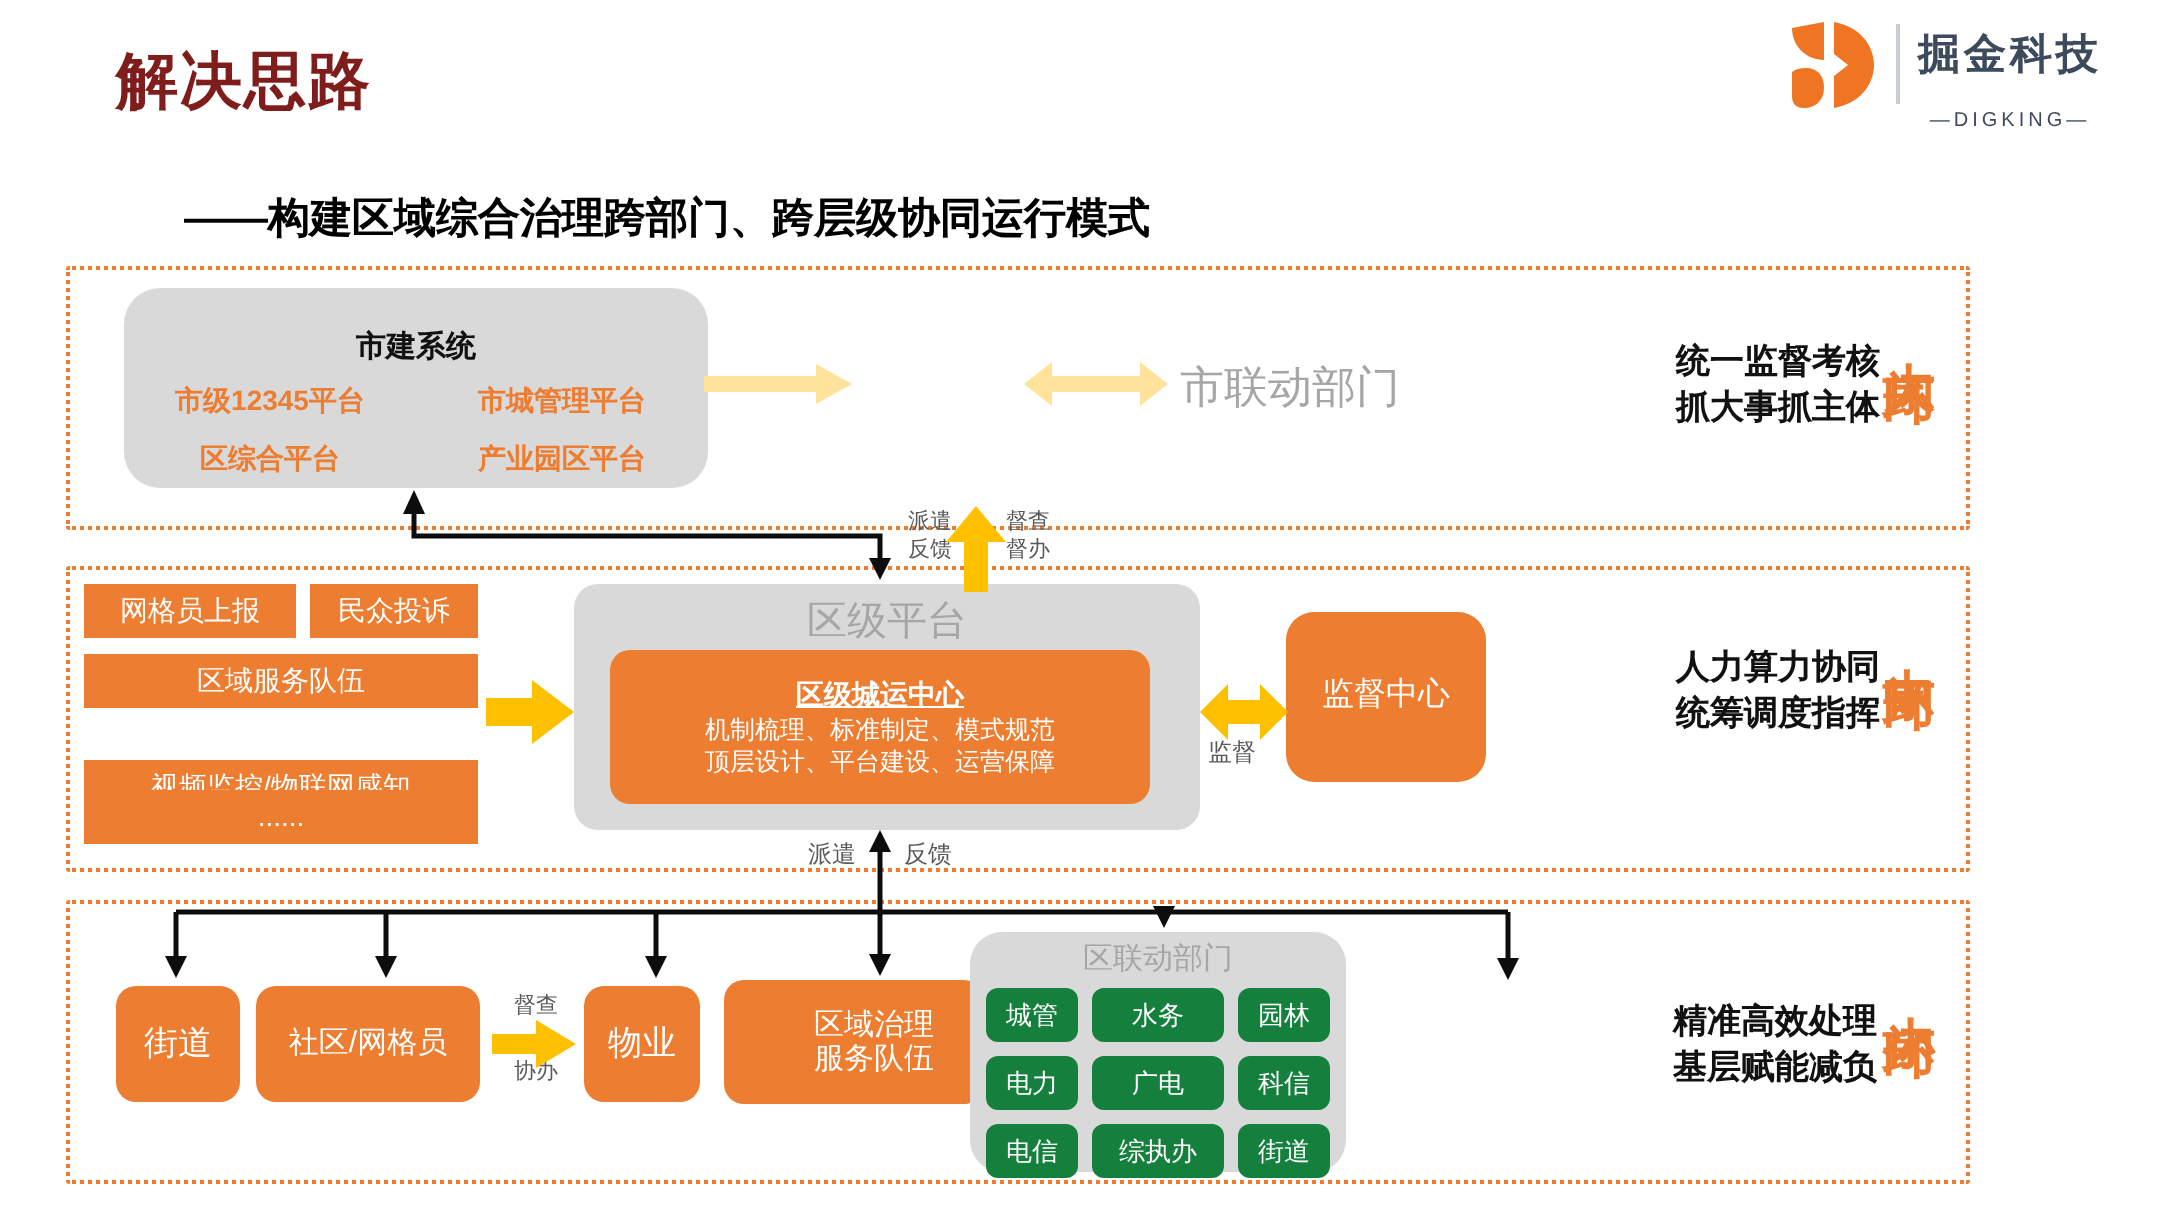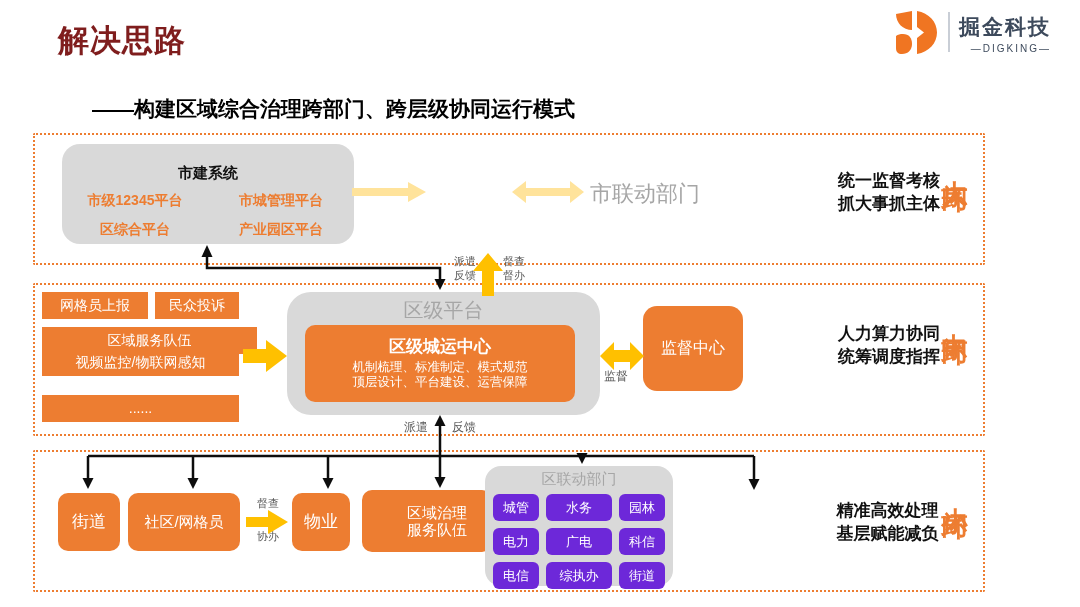--- a/index.html
+++ b/index.html
@@ -2,35 +2,35 @@
 <html><head>
 <meta charset="utf-8">
 <style>
   html,body{margin:0;padding:0;background:#fff;}
   body{font-family:"Liberation Sans",sans-serif;}
   #canvas{position:relative;width:1080px;height:607px;background:#fff;overflow:hidden;}
   .abs{position:absolute;}
   .page-title{left:58px;top:20px;font-size:31px;font-weight:bold;color:#7f1d1d;letter-spacing:1px;}
   .subtitle{left:92px;top:95px;font-size:21px;font-weight:bold;color:#000000;}
   .logo-name{font-size:21px;font-weight:bold;color:#3d4a5c;letter-spacing:2px;}
-  .logo-sub{font-size:10px;color:#3d4a5c;letter-spacing:2px;text-align:right;margin-top:2px;}
+  .logo-sub{font-size:10px;color:#3d4a5c;letter-spacing:2px;text-align:center;margin-top:14px;}
   .dashed{border:2px dotted #ED7D31;border-radius:2px;}
   .gbox{background:#D9D9D9;}
   .obox{background:#ED7D31;color:#fff;display:flex;align-items:center;justify-content:center;text-align:center;line-height:1.15;}
   .graytext{color:#A6A6A6;}
   .note{font-weight:bold;color:#111;font-size:17px;line-height:1.35;text-align:center;white-space:nowrap;}
   .loop-label{writing-mode:vertical-rl;color:#ED7D31;font-weight:bold;font-size:26px;letter-spacing:4px;line-height:1;}
   .conn-label{position:absolute;font-size:11px;color:#595959;text-align:center;line-height:14px;white-space:nowrap;}
   .sys-title{text-align:center;font-size:15px;font-weight:bold;color:#111;padding-top:20px;}
   .sys-grid{display:grid;grid-template-columns:1fr 1fr;row-gap:11px;margin-top:9px;}
   .sys-item{text-align:center;font-size:14px;font-weight:bold;color:#ED7D31;}
   .platform-text{font-size:22px;}
   .src-box{font-size:14px;}
   .link-grid{display:grid;grid-template-columns:46px 66px 46px;grid-auto-rows:27px;gap:7px;justify-content:center;margin-top:5px;}
-  .link-item{background:#6d28d9;color:#fff;border-radius:6px;display:flex;align-items:center;justify-content:center;font-size:13px;}
+  .link-item{background:#15803d;color:#fff;border-radius:6px;display:flex;align-items:center;justify-content:center;font-size:13px;}
   svg.overlay{position:absolute;left:0;top:0;pointer-events:none;}
 </style>
 </head>
 <body>
 
 <div id="canvas">
 
   <div class="abs page-title">解决思路</div>
   <div class="abs subtitle">——构建区域综合治理跨部门、跨层级协同运行模式</div>
 
@@ -71,28 +71,28 @@
     <div>派遣</div>
     <div>反馈</div>
   </div>
   <div class="conn-label" style="left:499px;top:254px;width:30px;">
     <div>督查</div>
     <div>督办</div>
   </div>
 
   <div class="abs obox src-box" style="left:42px;top:292px;width:106px;height:27px;">网格员上报</div>
   <div class="abs obox src-box" style="left:155px;top:292px;width:84px;height:27px;">民众投诉</div>
-  <div class="abs obox src-box" style="left:42px;top:327px;width:215px;height:27px;">区域服务队伍</div>
-  <div class="abs obox src-box" style="left:42px;top:349px;width:197px;height:27px;">视频监控/物联网感知</div>
+  <div class="abs obox src-box" style="left:42px;top:327px;width:197px;height:27px;">区域服务队伍</div>
+  <div class="abs obox src-box" style="left:42px;top:380px;width:197px;height:27px;">视频监控/物联网感知</div>
   <div class="abs obox src-box" style="left:42px;top:395px;width:197px;height:27px;">......</div>
 
-  <div class="abs gbox" style="left:287px;top:292px;width:313px;height:123px;border-radius:24px;">
+  <div class="abs gbox" style="left:287px;top:292px;width:313px;height:123px;border-radius:12px;">
     <div class="graytext" style="text-align:center;font-size:20px;margin-top:5px;">区级平台</div>
     <div class="obox" style="position:absolute;left:18px;top:33px;width:270px;height:77px;border-radius:10px;flex-direction:column;">
-      <div style="font-size:17px;font-weight:bold;">区级城运中心</div>
+      <div style="font-size:14px;font-weight:bold;text-decoration:underline;">区级城运中心</div>
       <div style="font-size:12.5px;margin-top:3px;">机制梳理、标准制定、模式规范</div>
       <div style="font-size:12.5px;margin-top:1px;">顶层设计、平台建设、运营保障</div>
     </div>
   </div>
 
   <div class="abs obox" style="left:643px;top:306px;width:100px;height:85px;border-radius:14px;font-size:16px;">监督中心</div>
   <div class="conn-label" style="left:604px;top:369px;font-size:12px;">监督</div>
 
   <div class="abs note" style="left:833px;top:323px;width:112px;">
     <div>人力算力协同</div>

